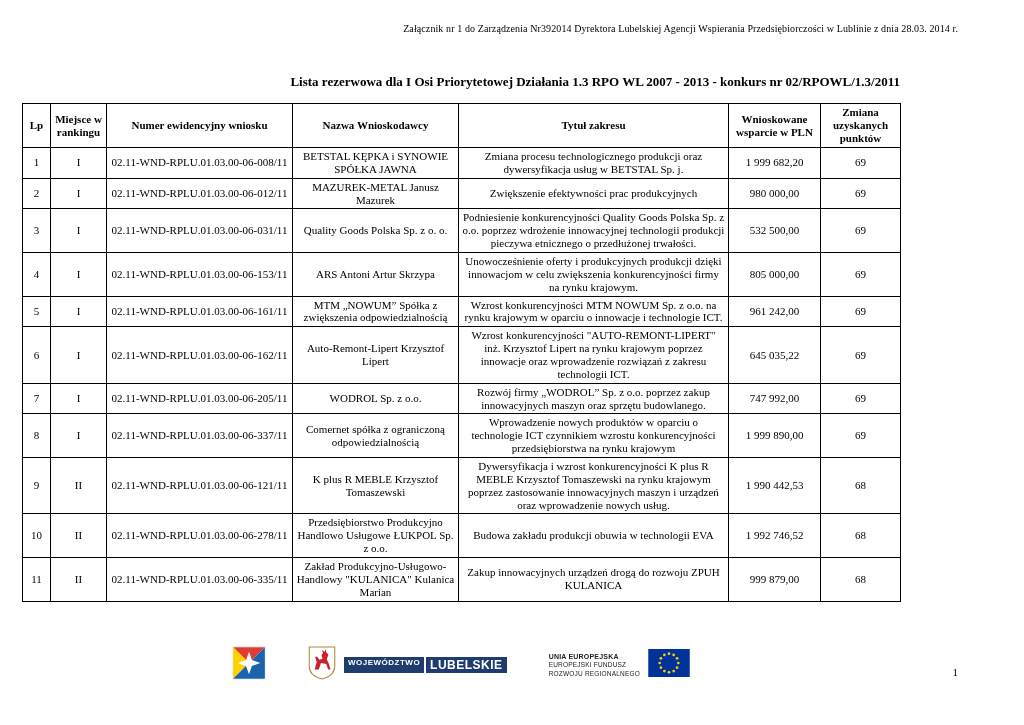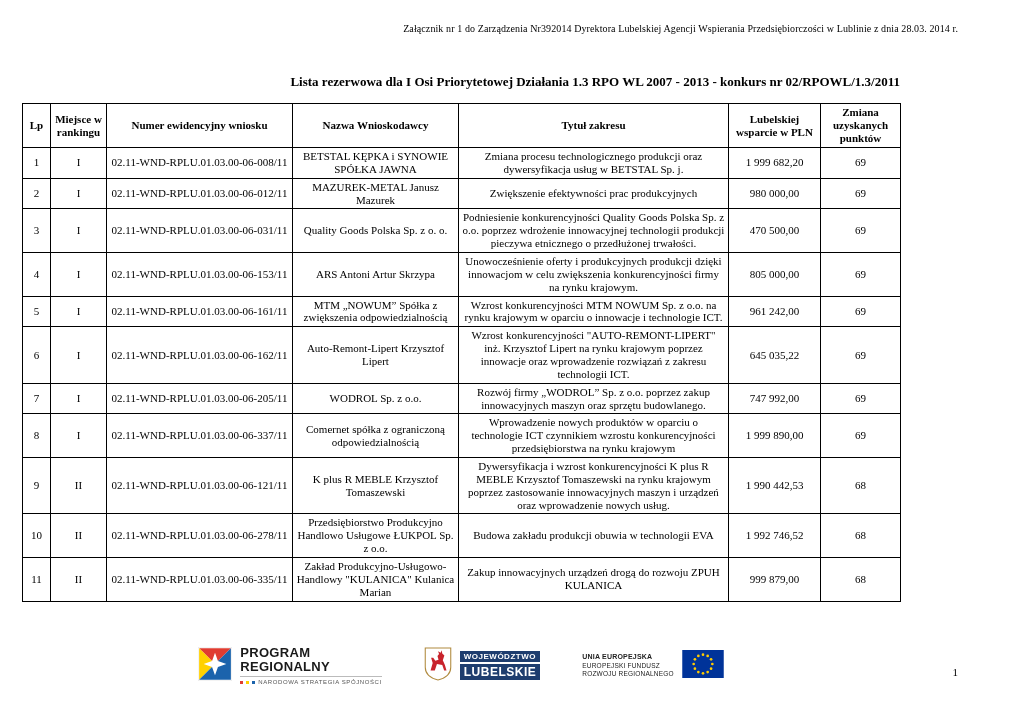--- a/index.html
+++ b/index.html
@@ -38,21 +38,21 @@
   .logo-block { display:flex; align-items:center; gap:8px; font-family:"Liberation Sans", sans-serif; }
   .nss-title { font-size:13px; font-weight:bold; color:#1a1a1a; line-height:1.05; letter-spacing:0.3px; }
   .nss-tagline {
     margin-top:3px; padding-top:2px; border-top:1px solid #bbb;
     font-size:6px; color:#555; letter-spacing:0.6px;
     display:flex; align-items:center; gap:3px;
   }
   .dot { width:3px; height:3px; display:inline-block; }
   .dot-red { background:#e03c31; } .dot-yellow { background:#ffd100; } .dot-blue { background:#1b63ac; }
 
-  .lub-text { display:flex; flex-direction:column; gap:2px; }
+  .lub-text { display:flex; flex-direction:row; gap:2px; }
   .lub-line1 { font-size:8px; font-weight:bold; color:#fff; background:#1e3d6e; padding:1px 4px; letter-spacing:0.5px; }
   .lub-line2 { font-size:12px; font-weight:bold; color:#fff; background:#1e3d6e; padding:1px 4px; letter-spacing:0.5px; align-self:flex-start; }
 
   .ue-text { text-align:left; font-size:6.5px; color:#222; line-height:1.35; letter-spacing:0.2px; }
   .ue-line1 { font-weight:bold; font-size:7px; }
 
   .page-number {
     position:absolute; right:66px; top:666px; font-size:11px;
   }
 </style>
@@ -75,21 +75,21 @@
         <col style="width:92px">
         <col style="width:80px">
     </colgroup>
     <thead>
       <tr>
           <th>Lp</th>
           <th>Miejsce w rankingu</th>
           <th>Numer ewidencyjny wniosku</th>
           <th>Nazwa Wnioskodawcy</th>
           <th>Tytuł zakresu</th>
-          <th>Lubelskiej wsparcie w PLN</th>
+          <th>Wnioskowane wsparcie w PLN</th>
           <th>Zmiana uzyskanych punktów</th>
         </tr>
     </thead>
     <tbody>
         <tr>
           <td class="col-lp">1</td>
           <td class="col-rank">I</td>
           <td class="col-number">02.11-WND-RPLU.01.03.00-06-008/11</td>
           <td class="col-applicant">BETSTAL KĘPKA i SYNOWIE SPÓŁKA JAWNA</td>
           <td class="col-title">Zmiana procesu technologicznego produkcji oraz dywersyfikacja usług w BETSTAL Sp. j.</td>
@@ -104,21 +104,21 @@
           <td class="col-title">Zwiększenie efektywności prac produkcyjnych</td>
           <td class="col-amount">980 000,00</td>
           <td class="col-points">69</td>
         </tr>
         <tr>
           <td class="col-lp">3</td>
           <td class="col-rank">I</td>
           <td class="col-number">02.11-WND-RPLU.01.03.00-06-031/11</td>
           <td class="col-applicant">Quality Goods Polska Sp. z o. o.</td>
           <td class="col-title">Podniesienie konkurencyjności Quality Goods Polska Sp. z o.o. poprzez wdrożenie innowacyjnej technologii produkcji pieczywa etnicznego o przedłużonej trwałości.</td>
-          <td class="col-amount">470 500,00</td>
+          <td class="col-amount">532 500,00</td>
           <td class="col-points">69</td>
         </tr>
         <tr>
           <td class="col-lp">4</td>
           <td class="col-rank">I</td>
           <td class="col-number">02.11-WND-RPLU.01.03.00-06-153/11</td>
           <td class="col-applicant">ARS Antoni Artur Skrzypa</td>
           <td class="col-title">Unowocześnienie oferty i produkcyjnych produkcji dzięki innowacjom w celu zwiększenia konkurencyjności firmy na rynku krajowym.</td>
           <td class="col-amount">805 000,00</td>
           <td class="col-points">69</td>
@@ -194,30 +194,20 @@
     <div class="logo-block">
       <span>
         <svg width="34" height="34" viewBox="0 0 30 30">
           <rect width="30" height="30" fill="#fff" stroke="#ddd" stroke-width="0.6"></rect>
           <polygon points="1,1 29,1 15,15" fill="#e03c31"></polygon>
           <polygon points="1,1 15,15 1,29" fill="#ffd100"></polygon>
           <polygon points="29,1 29,29 1,29 15,15" fill="#1b63ac"></polygon>
           <path d="M15,5 L17.6,12.4 L25,15 L17.6,17.6 L15,25 L12.4,17.6 L5,15 L12.4,12.4 Z" fill="#fff"></path>
         </svg>
       </span>
-      <div>
-        <div class="nss-title">PROGRAM</div>
-        <div class="nss-title">REGIONALNY</div>
-        <div class="nss-tagline">
-          <span class="dot dot-red"></span>
-          <span class="dot dot-yellow"></span>
-          <span class="dot dot-blue"></span>
-          <span>NARODOWA STRATEGIA SPÓJNOŚCI</span>
-        </div>
-      </div>
     </div>
 
     <div class="logo-block">
       <span>
         <svg width="28" height="34" viewBox="0 0 26 32">
           <path d="M1,1 H25 V19 Q25,28 13,31 Q1,28 1,19 Z" fill="#fff" stroke="#b08a3e" stroke-width="1"></path>
           <path d="M6,22 L8,15 L6.5,10 L8.5,10 L10.5,13 L13.5,12 L12.5,8.5 L14,6.5 L13,4 L15.5,5.5 L16.5,3 L17,6 L19,8 L17.5,12.5 L19.5,17 L21,22 L18.8,22 L17,17 L12,16 L10,22 Z" fill="#c8232c"></path>
         </svg>
       </span>
       <div class="lub-text">

